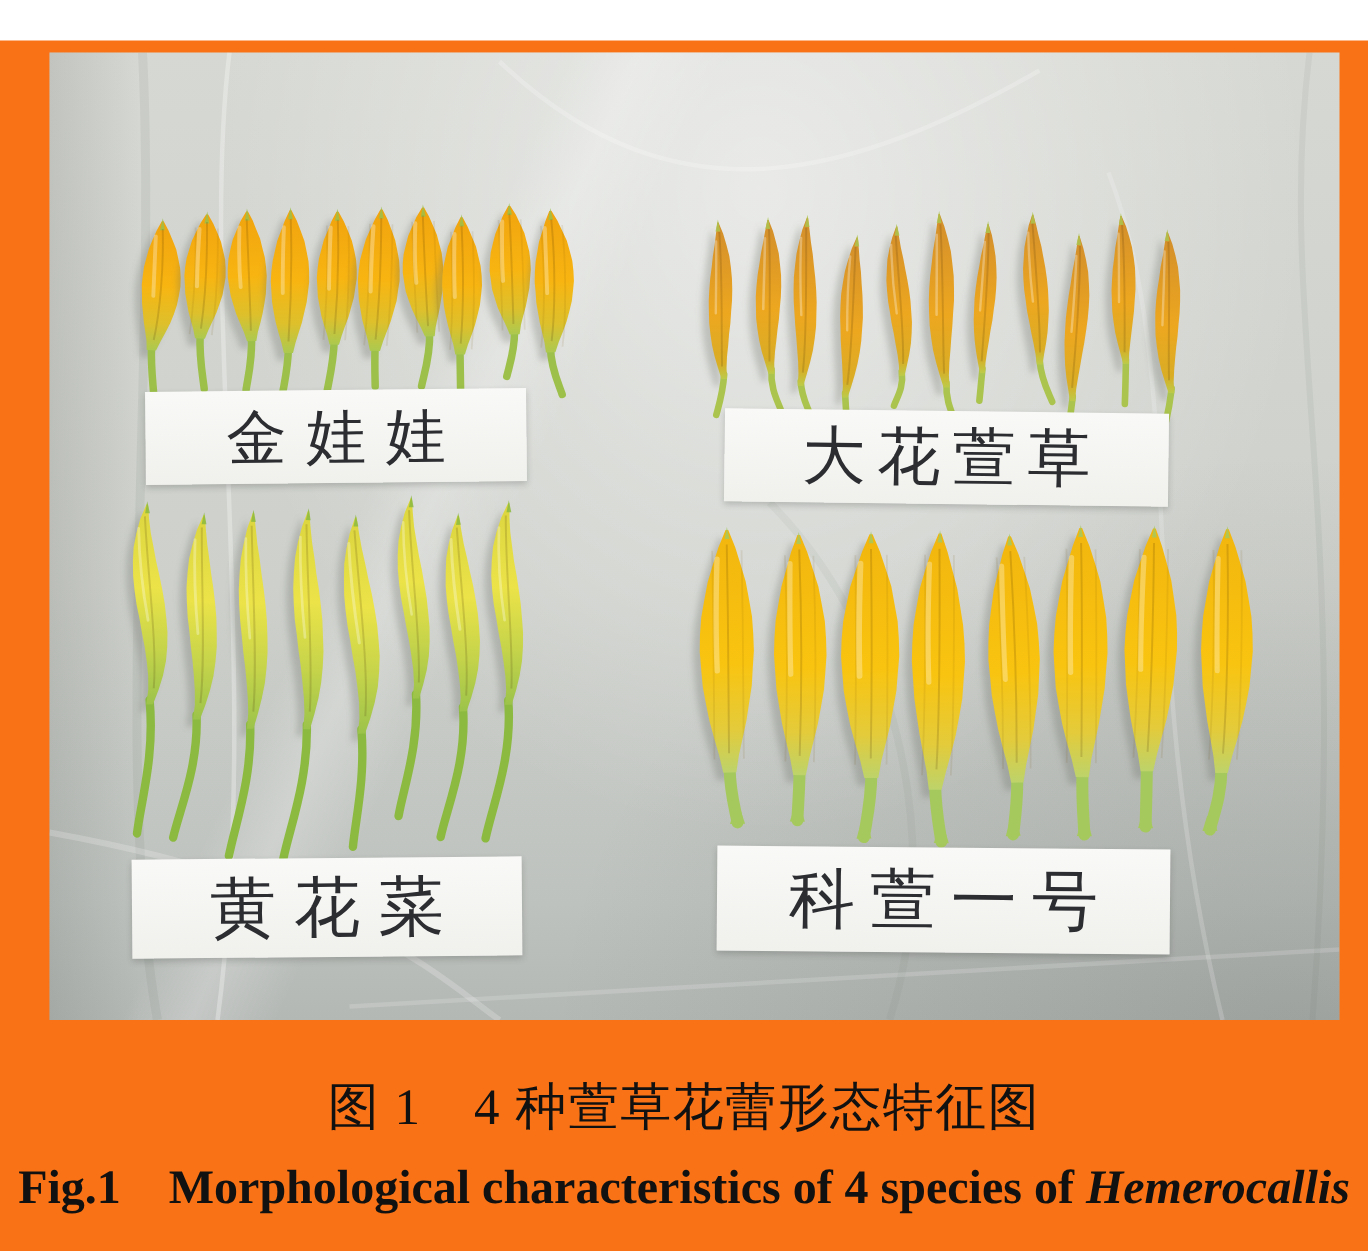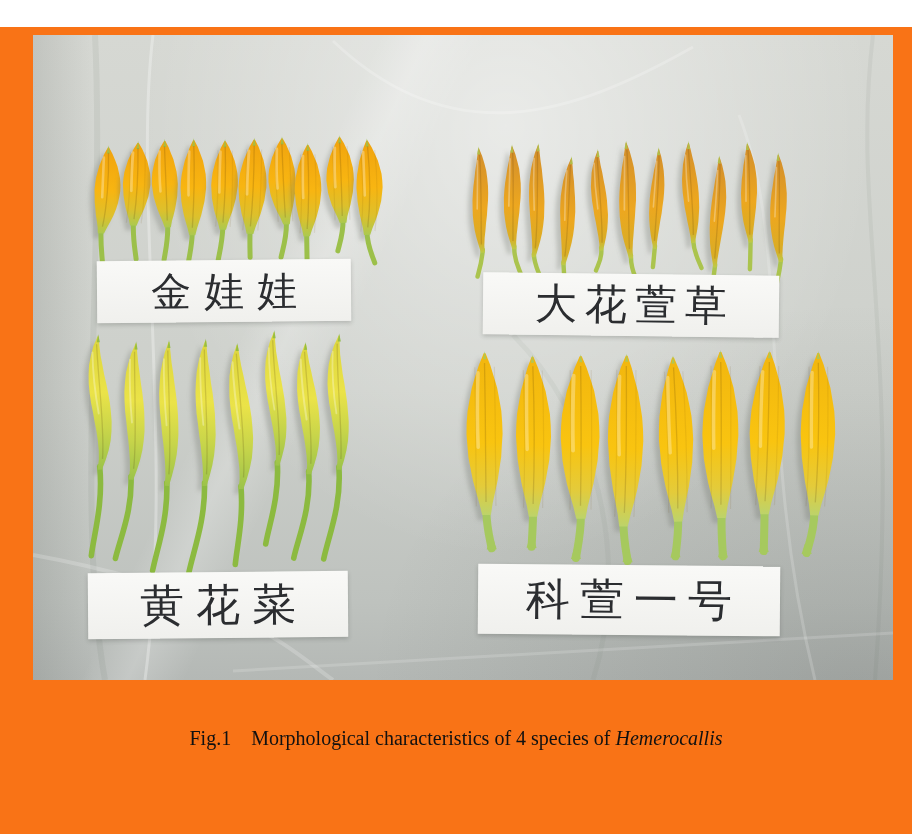--- a/index.html
+++ b/index.html
@@ -21,21 +21,21 @@
         box-shadow:0 2px 4px rgba(40,45,40,0.22);
         color:#2b2d30;white-space:nowrap;}
   .card span{display:block;}
   .card-jinwawa      {left:64px; top:225px;width:241px;height:62px;font-size:40px;letter-spacing:13px;transform:rotate(-0.6deg);padding-left:13px;}
   .card-dahuaxuancao {left:450px;top:239px;width:288px;height:62px;font-size:42px;letter-spacing:8px;transform:rotate(0.7deg);padding-left:8px;}
   .card-huanghuacai  {left:55px; top:537px;width:248px;height:66px;font-size:44px;letter-spacing:12px;transform:rotate(-0.5deg);padding-left:12px;}
   .card-kexuanyihao  {left:445px;top:530px;width:292px;height:70px;font-size:44px;letter-spacing:10px;transform:rotate(0.5deg);padding-left:10px;}
   
   .caption{position:absolute;left:0;top:691px;width:912px;text-align:center;color:#111111;}
   .cap-cn{font-size:34px;line-height:42px;letter-spacing:1px;margin-bottom:11px;}
-  .cap-en{font-size:20px;line-height:41px;}
+  .cap-en{font-size:32px;line-height:41px;font-weight:bold;}
   .it{font-style:italic;}
 </style>
 </head>
 <body>
 
 <div class="page">
 
   <div class="photo">
     <svg id="buds-svg" width="860" height="645" viewBox="0 0 860 645">
         <defs>
@@ -423,16 +423,17 @@
     </div>
     <div class="card card-huanghuacai">
       <span>黄花菜</span>
     </div>
     <div class="card card-kexuanyihao">
       <span>科萱一号</span>
     </div>
   </div>
 
   <div class="caption">
+    <div class="cap-cn">图 1　4 种萱草花蕾形态特征图</div>
     <div class="cap-en"><span>Fig.1　Morphological characteristics of 4 species of </span><span class="it">Hemerocallis</span></div>
   </div>
 
 </div>
 
 </body></html>

